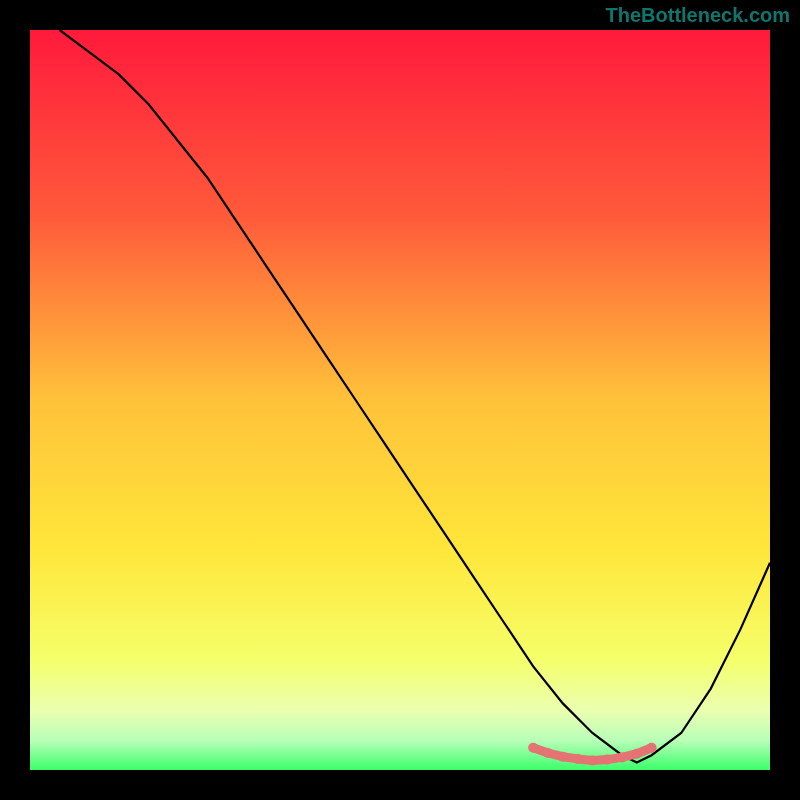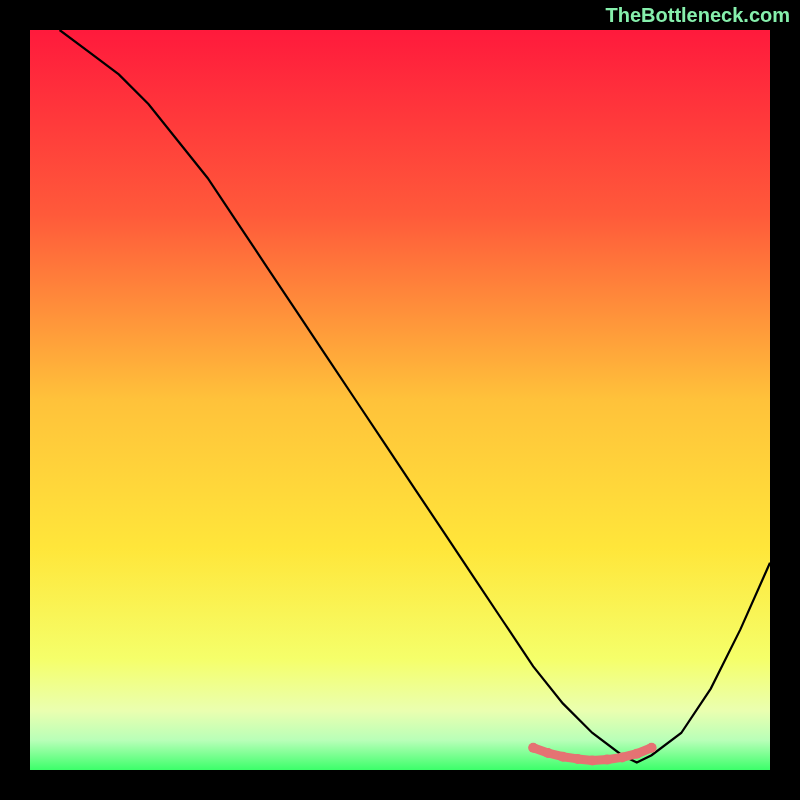--- a/index.html
+++ b/index.html
@@ -8,21 +8,21 @@
     width: 800px;
     height: 800px;
     background: #000;
     position: relative;
     font-family: Arial, sans-serif;
   }
   .watermark {
     position: absolute;
     top: 4px;
     right: 10px;
-    color: #86efac;
+    color: #0f766e;
     font-size: 20px;
     font-weight: bold;
     z-index: 10;
   }
   .plot-area {
     position: absolute;
     left: 30px;
     top: 30px;
     width: 740px;
     height: 740px;

